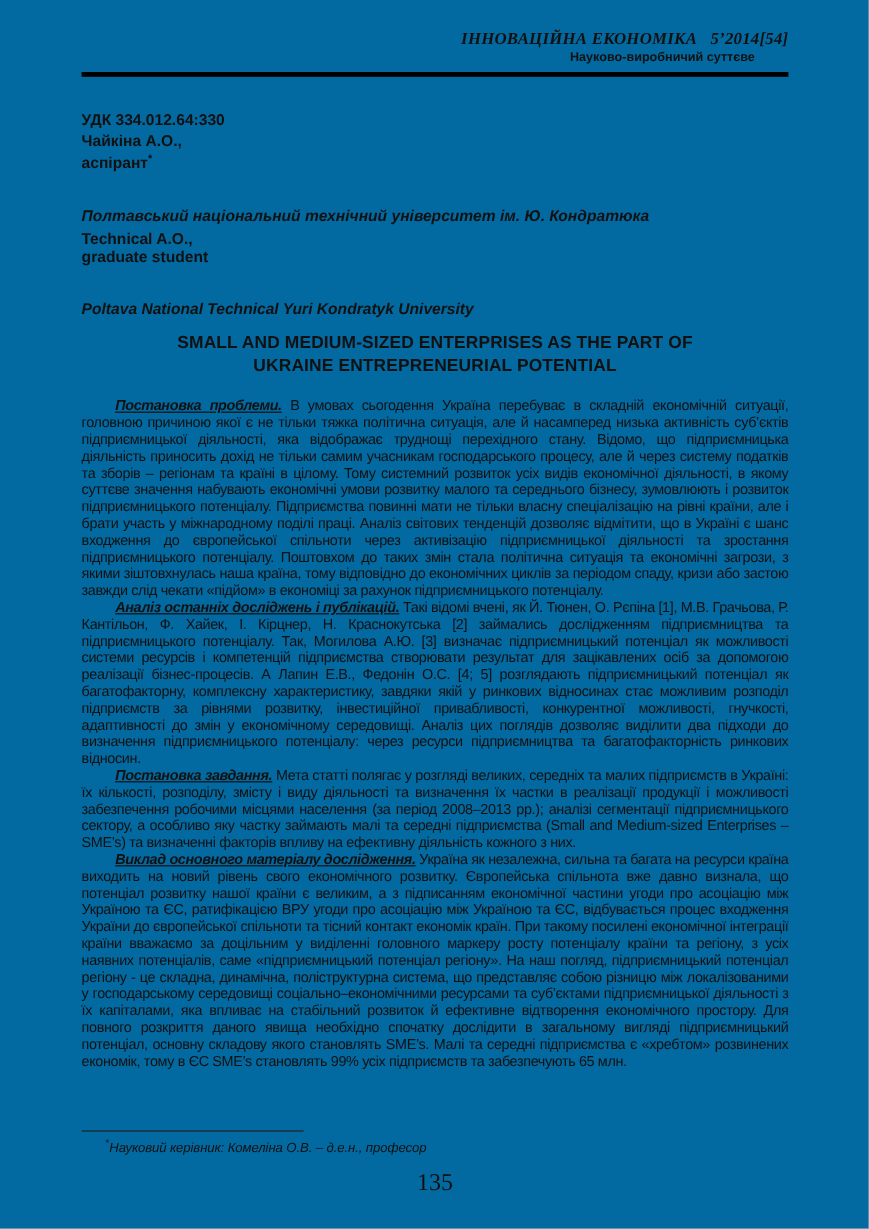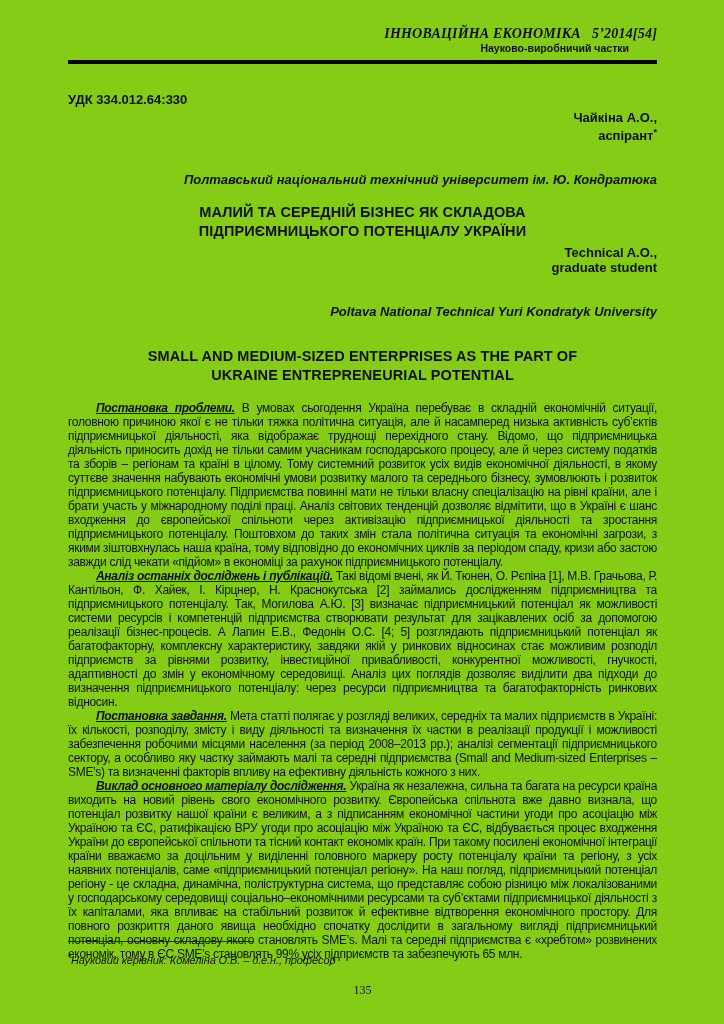--- a/index.html
+++ b/index.html
@@ -1,21 +1,21 @@
 <!DOCTYPE html>
 <html lang="uk"><head>
 <meta charset="utf-8">
 <style>
   html, body { margin: 0; padding: 0; background: #e8e8e8; }
   .page {
     position: relative;
     width: 724px;
     height: 1024px;
     margin: 0 auto;
-    background: #84cc16;
+    background: #0369a1;
     color: #111;
     box-sizing: border-box;
     padding: 26px 67px 0 68px;
     font-family: "Liberation Sans", "DejaVu Sans", sans-serif;
     overflow: hidden;
   }
   
   .journal-head { text-align: right; }
   .journal-title {
     font-family: "Liberation Serif", "DejaVu Serif", serif;
@@ -36,36 +36,36 @@
     height: 0;
     border-top: 4px solid #000;
   }
   
   .udk {
     margin-top: 28px;
     font-size: 13px;
     font-weight: bold;
     line-height: 16px;
   }
-  .byline { text-align: right; margin-top: 2px; font-size: 13px; line-height: 15px; }
+  .byline { text-align: left; margin-top: 2px; font-size: 13px; line-height: 15px; }
   .byline .name { font-weight: bold; }
   .byline .role { font-weight: bold; }
   .byline .affil { font-weight: bold; font-style: italic; margin-top: 29px; }
   .byline sup { font-size: 9px; }
   .article-title {
     margin: 16px auto 0 auto;
     text-align: center;
     font-size: 14.5px;
     font-weight: bold;
     line-height: 19px;
     letter-spacing: 0.1px;
   }
   .title-ua { width: 480px; }
   .byline-en { margin-top: 4px; }
-  .title-en { margin-top: 28px; margin-bottom: 16px; width: 500px; }
+  .title-en { margin-top: 12px; margin-bottom: 16px; width: 500px; }
   
   .body-text {
     font-size: 12px;
     line-height: 14px;
     letter-spacing: -0.3px;
     text-align: justify;
   }
   .body-text p { margin: 0; text-indent: 28px; }
   .plead {
     font-weight: bold;
@@ -80,51 +80,51 @@
     bottom: 26px;
   }
   .footnote-rule {
     width: 185px;
     border-top: 1.5px solid #222;
     margin-bottom: 4px;
   }
   .footnote {
     font-size: 11px;
     font-style: italic;
-    line-height: 22px;
+    line-height: 12px;
     letter-spacing: -0.1px;
+    margin-left: 20px;
   }
   .footnote sup { font-size: 8px; font-style: normal; }
   .page-number {
     margin-top: 12px;
     text-align: center;
     font-family: "Liberation Serif", "DejaVu Serif", serif;
-    font-size: 12px;
+    font-size: 20px;
   }
 </style>
 </head>
 <body>
 
 <div class="page">
 
   <div class="journal-head">
     <div class="journal-title">ІННОВАЦІЙНА ЕКОНОМІКА&nbsp;&nbsp;&nbsp;5’2014[54]</div>
-    <div class="journal-subtitle">Науково-виробничий частки</div>
+    <div class="journal-subtitle">Науково-виробничий суттєве</div>
   </div>
   <div class="header-rule"></div>
 
   <div class="udk">УДК 334.012.64:330</div>
 
   <div class="byline">
     <div class="name">Чайкіна А.О.,</div>
     <div class="role"><span>аспірант</span><sup>*</sup></div>
     <div class="affil">Полтавський національний технічний університет ім. Ю. Кондратюка</div>
   </div>
 
-  <div class="article-title title-ua">МАЛИЙ ТА СЕРЕДНІЙ БІЗНЕС ЯК СКЛАДОВА ПІДПРИЄМНИЦЬКОГО ПОТЕНЦІАЛУ УКРАЇНИ</div>
 
   <div class="byline byline-en">
     <div class="name">Technical A.O.,</div>
     <div class="role">graduate student</div>
     <div class="affil">Poltava National Technical Yuri Kondratyk University</div>
   </div>
 
   <div class="article-title title-en">SMALL AND MEDIUM-SIZED ENTERPRISES AS THE PART OF UKRAINE ENTREPRENEURIAL POTENTIAL</div>
 
   <div class="body-text">

